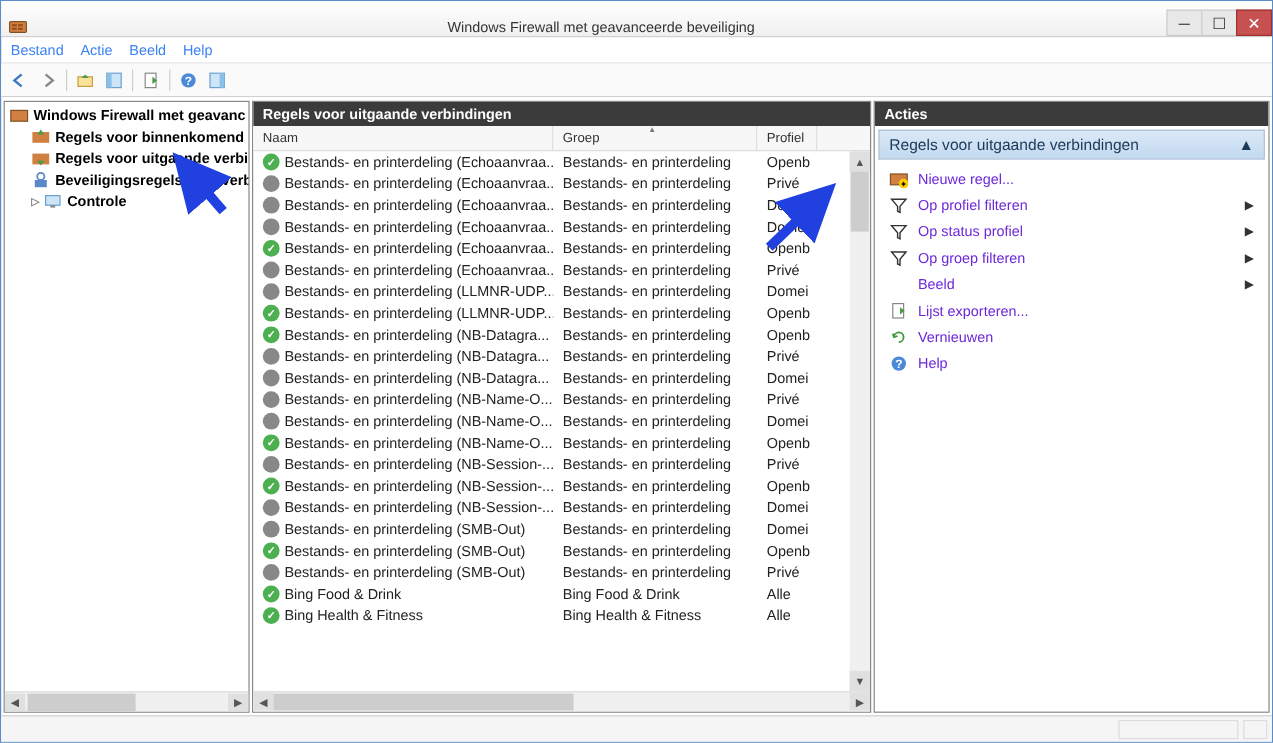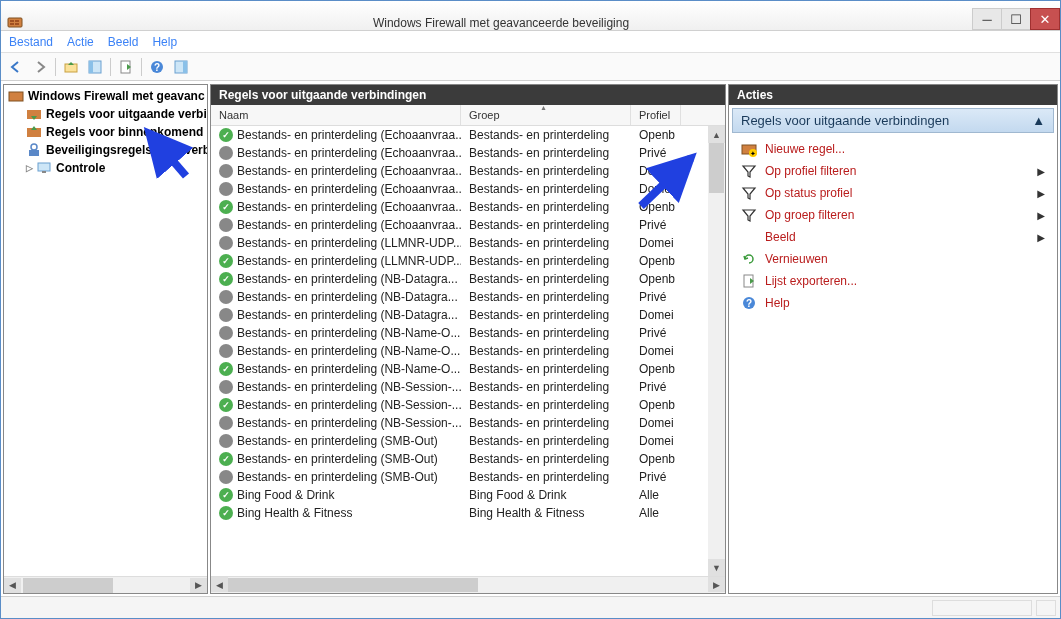--- a/index.html
+++ b/index.html
@@ -44,21 +44,21 @@
 .vscroll .track { flex: 1; position: relative; }
 .vscroll .vthumb { position: absolute; left: 1px; right: 1px; top: 0; height: 50px; background: #cdcdcd; }
 .hscroll { height: 17px; background: #f0f0f0; border-top: 1px solid #ddd; display: flex; }
 .hscroll .track { flex: 1; position: relative; }
 .hscroll .hthumb { position: absolute; top: 1px; bottom: 1px; left: 0; width: 250px; background: #cdcdcd; }
 .actions-pane { width: 330px; border: 1px solid #888; margin: 2px; display: flex; flex-direction: column; overflow: hidden; }
 .actions-subheader { background: linear-gradient(#dbe9f7, #c3d9ef); border: 1px solid #a0b8d0; padding: 4px 8px; margin: 3px; font-size: 13px; color: #1a3a5a; display: flex; justify-content: space-between; align-items: center; }
 .action-list { padding: 2px 6px; }
 .action-item { display: flex; align-items: center; padding: 3px 6px; gap: 8px; }
 .action-item .aicon { width: 16px; height: 16px; flex-shrink: 0; }
-.action-item .atext { flex: 1; color: #b91c1c; }
+.action-item .atext { flex: 1; color: #6d28d9; }
 .action-item .aarrow { font-size: 10px; color: #333; }
 .statusbar { height: 22px; border-top: 1px solid #d0d0d0; background: #f5f5f5; display: flex; justify-content: flex-end; align-items: center; padding-right: 4px; gap: 4px; }
 .status-cell { width: 100px; height: 16px; border: 1px solid #ddd; }
 .arrow-annotation { position: absolute; pointer-events: none; z-index: 100; }
 .col-name { width: 250px; }
 .col-group { width: 170px; }
 .col-profile { width: 50px; }
 svg { display: block; }
 </style>
 </head>
@@ -146,33 +146,33 @@
               <svg width="16" height="16">
                 <rect x="1" y="4" width="14" height="9" fill="#d08040" stroke="#805020"></rect>
               </svg>
             </span>
           <span>Windows Firewall met geavanc</span>
         </div>
         <div class="tree-item indent1">
           <span class="ticon">
               <svg width="16" height="16">
                 <rect x="1" y="4" width="14" height="9" fill="#d08040"></rect>
-                <path d="M8 14 L5 10 L11 10 Z" fill="#4a9a4a"></path>
-              </svg>
-            </span>
-          <span>Regels voor uitgaande verbi</span>
+                <path d="M8 2 L5 6 L11 6 Z" fill="#4a9a4a"></path>
+              </svg>
+            </span>
+          <span>Regels voor binnenkomend</span>
         </div>
         <div class="tree-item indent1">
           <span class="ticon">
               <svg width="16" height="16">
                 <rect x="1" y="4" width="14" height="9" fill="#d08040"></rect>
-                <path d="M8 2 L5 6 L11 6 Z" fill="#4a9a4a"></path>
-              </svg>
-            </span>
-          <span>Regels voor binnenkomend</span>
+                <path d="M8 14 L5 10 L11 10 Z" fill="#4a9a4a"></path>
+              </svg>
+            </span>
+          <span>Regels voor uitgaande verbi</span>
         </div>
         <div class="tree-item indent1">
           <span class="ticon">
               <svg width="16" height="16">
                 <rect x="3" y="8" width="10" height="6" fill="#5a88c8"></rect>
                 <circle cx="8" cy="5" r="3" fill="none" stroke="#5a88c8" stroke-width="1.5"></circle>
               </svg>
             </span>
           <span>Beveiligingsregels voor verbi</span>
         </div>
@@ -444,34 +444,34 @@
           <div class="action-item">
             <span class="aicon">
               <svg width="16" height="16"></svg>
             </span>
             <span class="atext">Beeld</span>
             <span class="aarrow">▶</span>
           </div>
           <div class="action-item">
             <span class="aicon">
               <svg width="16" height="16">
+                <rect x="3" y="2" width="9" height="12" fill="#fff" stroke="#888"></rect>
+                <path d="M9 5 L13 8 L9 11 Z" fill="#4a9a4a"></path>
+              </svg>
+            </span>
+            <span class="atext">Lijst exporteren...</span>
+          </div>
+          <div class="action-item">
+            <span class="aicon">
+              <svg width="16" height="16">
                 <path d="M4 8 A4 4 0 1 1 8 12" fill="none" stroke="#3a9a3a" stroke-width="1.5"></path>
                 <path d="M3 5 L4 8 L7 7" fill="none" stroke="#3a9a3a" stroke-width="1.5"></path>
               </svg>
             </span>
             <span class="atext">Vernieuwen</span>
-          </div>
-          <div class="action-item">
-            <span class="aicon">
-              <svg width="16" height="16">
-                <rect x="3" y="2" width="9" height="12" fill="#fff" stroke="#888"></rect>
-                <path d="M9 5 L13 8 L9 11 Z" fill="#4a9a4a"></path>
-              </svg>
-            </span>
-            <span class="atext">Lijst exporteren...</span>
           </div>
           <div class="action-item">
             <span class="aicon">
               <svg width="16" height="16">
                 <circle cx="8" cy="8" r="6" fill="#4a88d8"></circle>
                 <text x="8" y="12" text-anchor="middle" fill="#fff" font-size="10" font-weight="bold">?</text>
               </svg>
             </span>
             <span class="atext">Help</span>
           </div>

